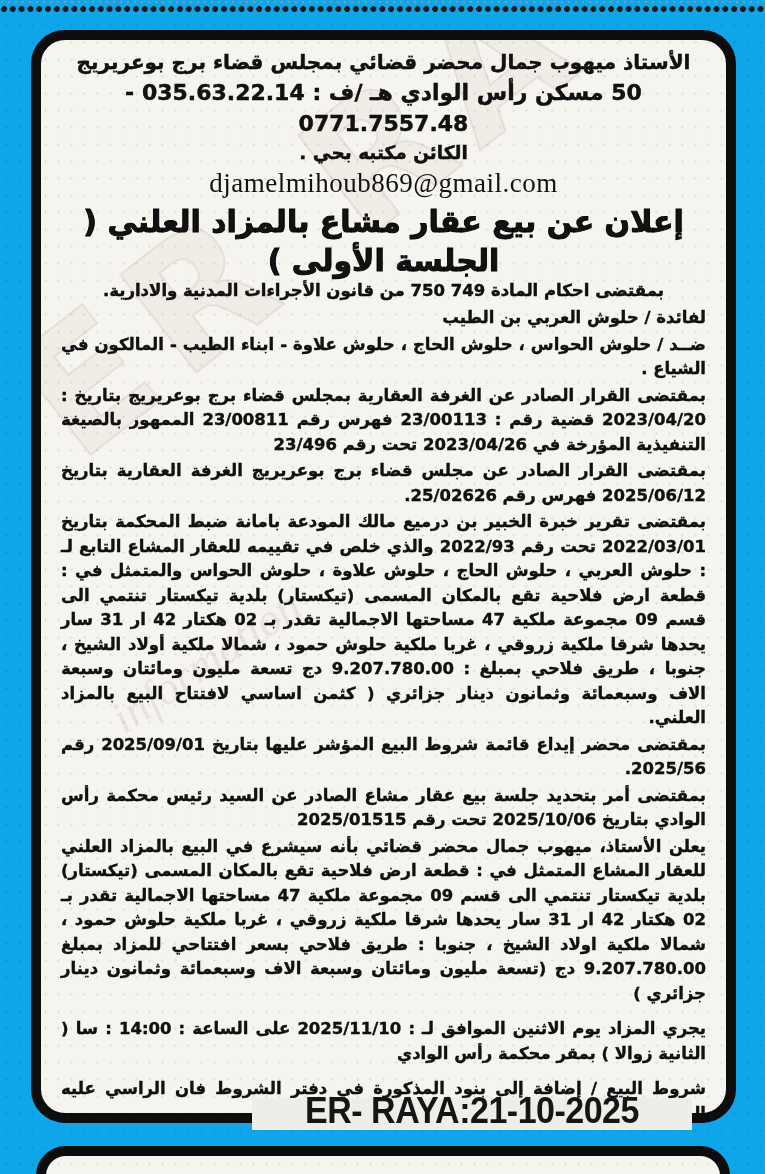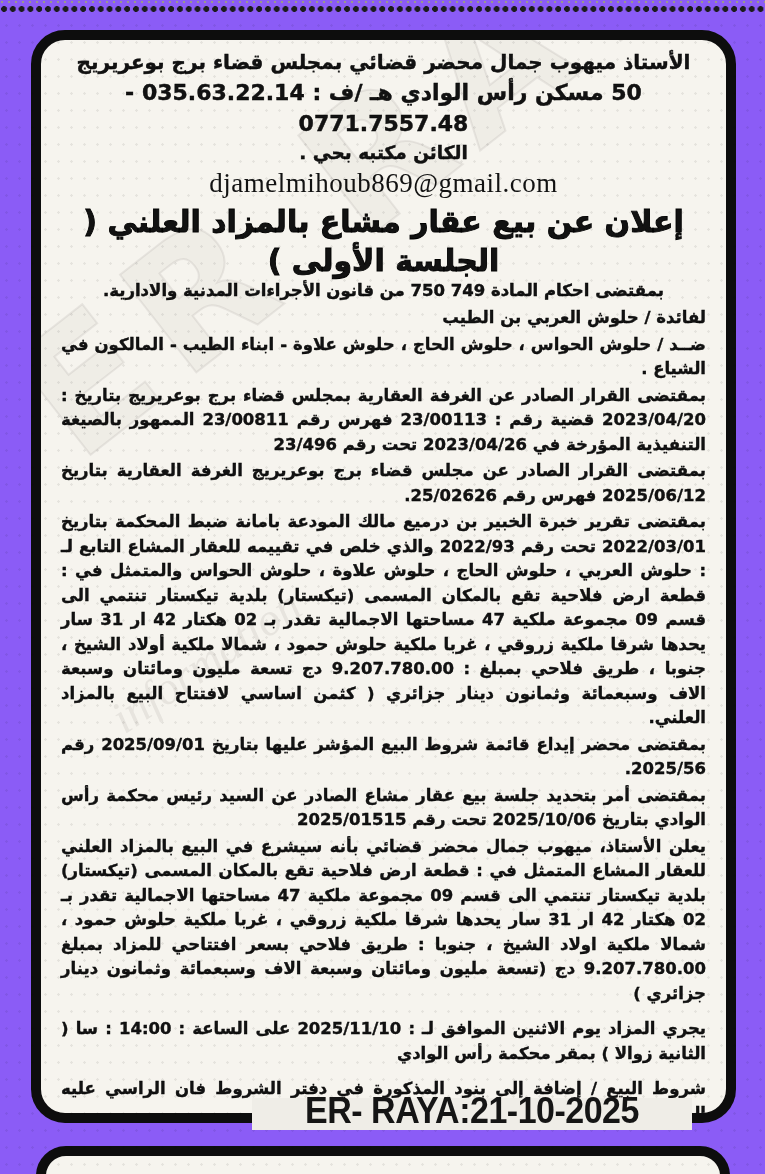--- a/index.html
+++ b/index.html
@@ -1,19 +1,19 @@
 <!DOCTYPE html>
 <html lang="ar"><head>
 <meta charset="utf-8">
 <style>
   html,body{margin:0;padding:0;}
   .page{
     position:relative;
     width:765px;height:1174px;
-    background:#8b5cf6;
+    background:#0ea5e9;
     overflow:hidden;
     font-family:"DejaVu Sans",sans-serif;
     color:#121212;
   }
   
   .page::after{
     content:"";
     position:absolute;inset:0;
     background-image:radial-gradient(rgba(0,0,0,0.07) 1px, transparent 1.3px);
     background-size:13px 17px;

